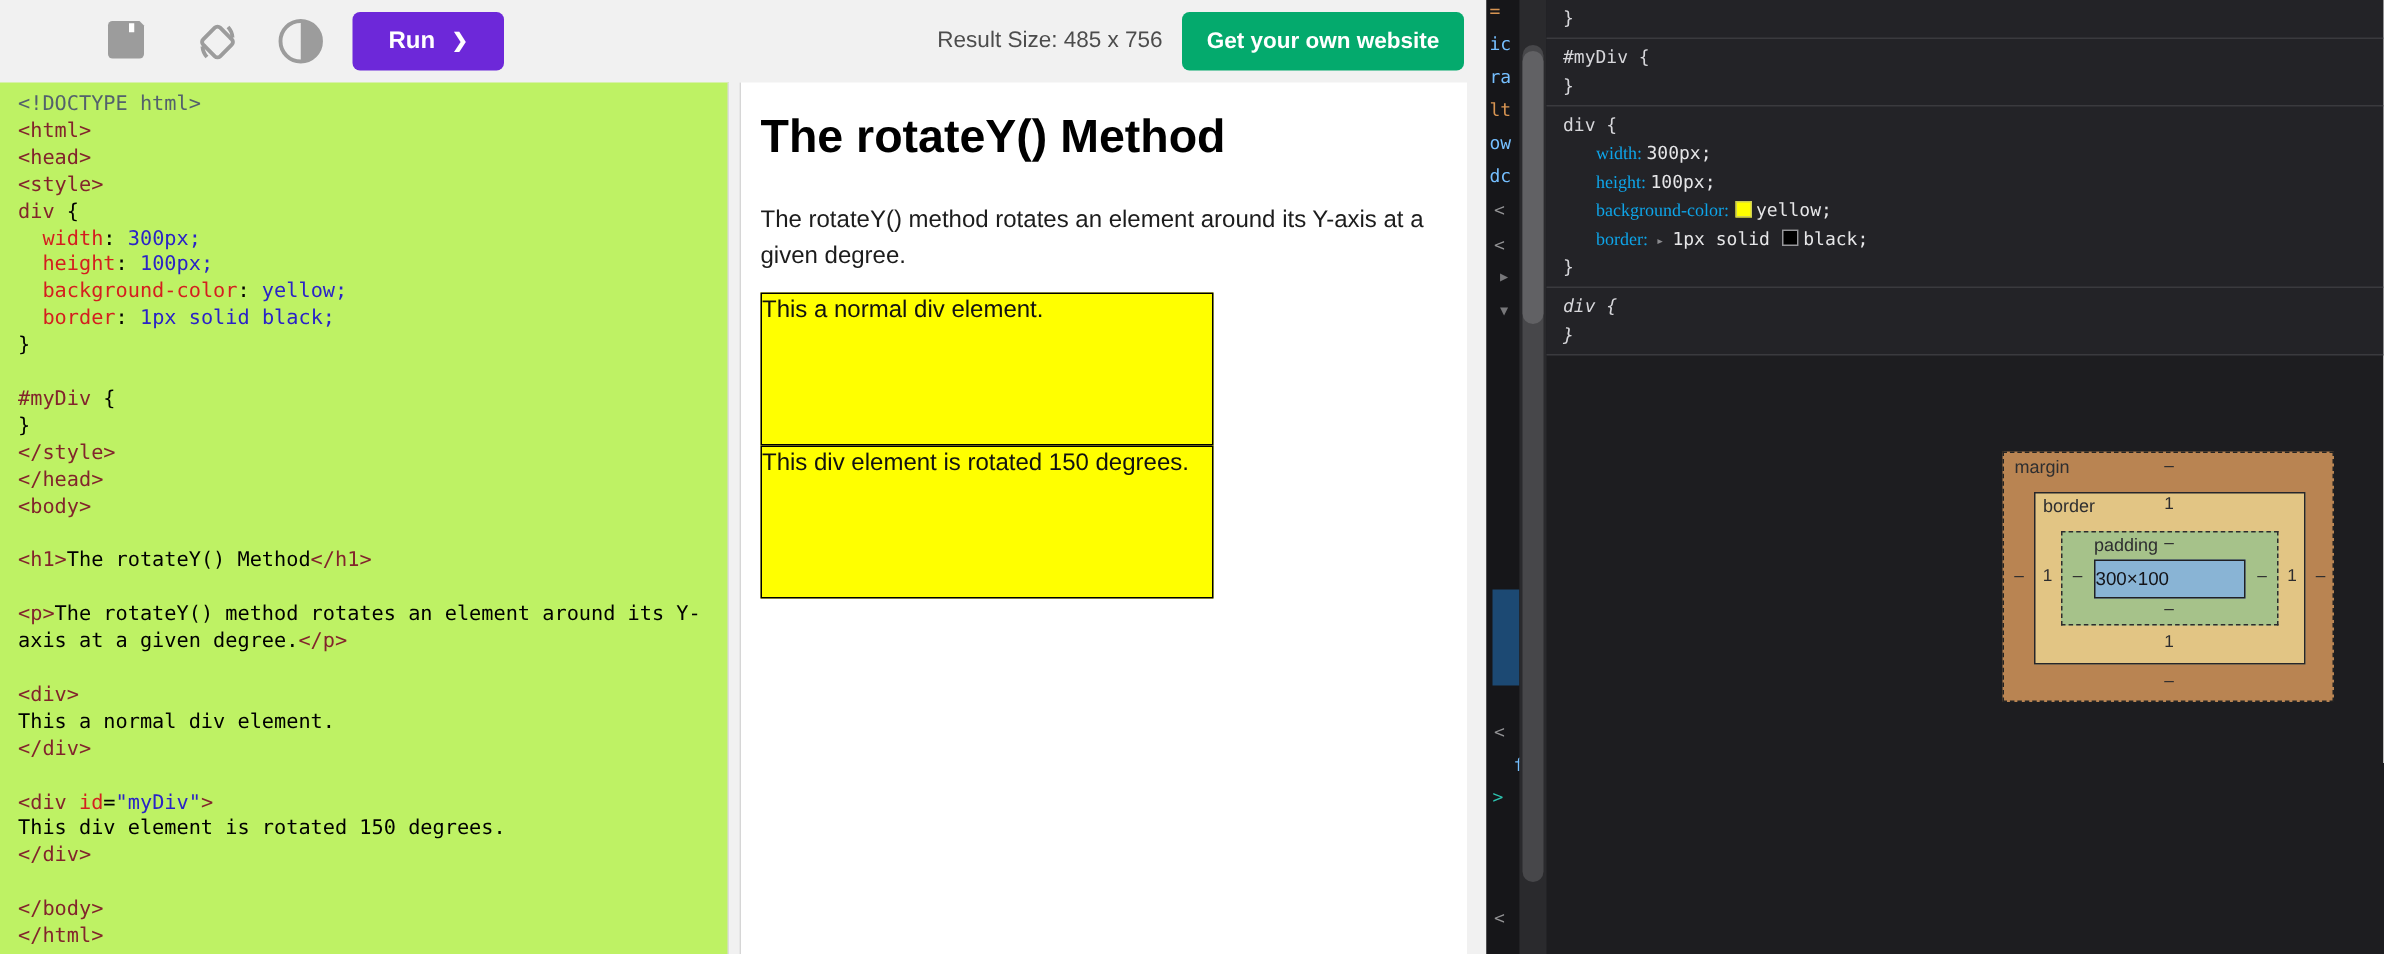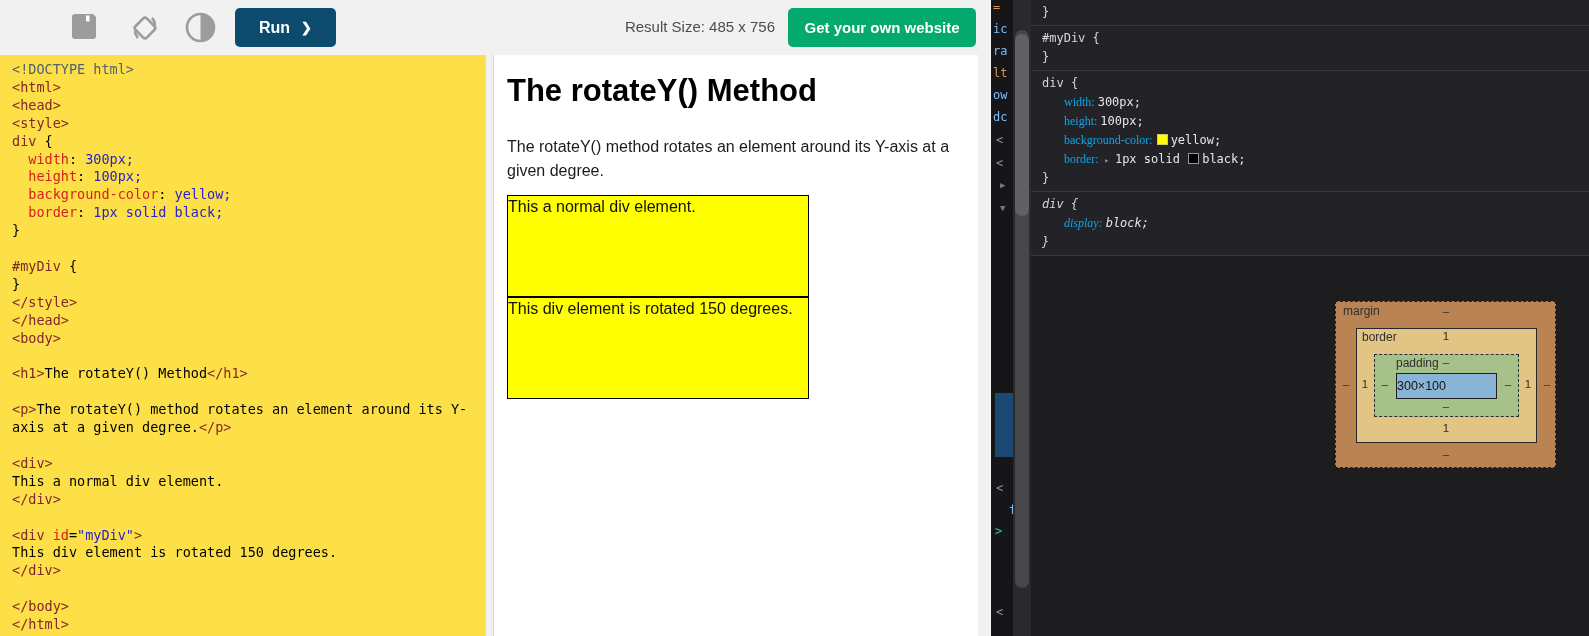--- a/index.html
+++ b/index.html
@@ -18,21 +18,21 @@
   .green-btn { position:absolute; top:8px; height:39px; background:#04AA6D; color:#fff;
                border:none; border-radius:5px; font-family:"Liberation Sans",sans-serif;
                font-weight:bold; font-size:16px; cursor:pointer; }
   #run-btn { left:235px; width:101px; }
   #run-btn .chev { font-size:13px; margin-left:11px; position:relative; top:-1px; }
   #result-size { position:absolute; top:18px; left:620px; width:155px; text-align:right;
                  font-size:15px; color:#4c4c4c; }
   #get-site-btn { left:788px; width:188px; font-size:15px; }
 
   
-  #editor { position:absolute; left:0; top:55px; width:486px; height:581px; background:#fde047;
+  #editor { position:absolute; left:0; top:55px; width:486px; height:581px; background:#bef264;
             border-right:1px solid #dcdcdc; overflow:hidden; cursor:text; }
   #editor-code { position:absolute; left:12px; top:6px; font-family:"DejaVu Sans Mono","Liberation Mono",monospace;
                  font-size:13.5px; line-height:17.9px; white-space:pre; color:#000; }
   .tk-meta { color:#53616c; }
   .tk-tag  { color:#82252c; }
   .tk-prop { color:#d41f1f; }
   .tk-val  { color:#2a23c7; }
   .tk-plain{ color:#000; }
 
   
@@ -116,21 +116,21 @@
       </span>
     </button>
     <button class="tb-icon" id="contrast-btn">
       <span>
         <svg width="31" height="31" viewBox="0 0 31 31">
           <circle cx="15.5" cy="15.5" r="13.5" fill="none" stroke="#9c9c9c" stroke-width="2.6"></circle>
           <path d="M15.5 2 a13.5 13.5 0 0 1 0 27 z" fill="#9c9c9c"></path>
         </svg>
       </span>
     </button>
-    <button class="green-btn" id="run-btn" style="background: #0c4a6e;"><span>Run</span><span class="chev">❯</span></button>
+    <button class="green-btn" id="run-btn" style="background: #6d28d9;"><span>Run</span><span class="chev">❯</span></button>
     <div id="result-size">Result Size: 485 x 756</div>
     <button class="green-btn" id="get-site-btn" style="background: rgb(4, 170, 109);">Get your own website</button>
   </div>
 
   <div id="editor">
     <div id="editor-code"><div><span class="tk-meta">&lt;!DOCTYPE html&gt;</span></div><div><span class="tk-tag">&lt;html&gt;</span></div><div><span class="tk-tag">&lt;head&gt;</span></div><div><span class="tk-tag">&lt;style&gt;</span></div><div><span class="tk-tag">div</span><span class="tk-plain"> {</span></div><div><span class="tk-plain">  </span><span class="tk-prop">width</span><span class="tk-plain">: </span><span class="tk-val">300px;</span></div><div><span class="tk-plain">  </span><span class="tk-prop">height</span><span class="tk-plain">: </span><span class="tk-val">100px;</span></div><div><span class="tk-plain">  </span><span class="tk-prop">background-color</span><span class="tk-plain">: </span><span class="tk-val">yellow;</span></div><div><span class="tk-plain">  </span><span class="tk-prop">border</span><span class="tk-plain">: </span><span class="tk-val">1px solid black;</span></div><div><span class="tk-plain">}</span></div><div>&nbsp;</div><div><span class="tk-tag">#myDiv</span><span class="tk-plain"> {</span></div><div><span class="tk-plain">}</span></div><div><span class="tk-tag">&lt;/style&gt;</span></div><div><span class="tk-tag">&lt;/head&gt;</span></div><div><span class="tk-tag">&lt;body&gt;</span></div><div>&nbsp;</div><div><span class="tk-tag">&lt;h1&gt;</span><span class="tk-plain">The rotateY() Method</span><span class="tk-tag">&lt;/h1&gt;</span></div><div>&nbsp;</div><div><span class="tk-tag">&lt;p&gt;</span><span class="tk-plain">The rotateY() method rotates an element around its Y-</span></div><div><span class="tk-plain">axis at a given degree.</span><span class="tk-tag">&lt;/p&gt;</span></div><div>&nbsp;</div><div><span class="tk-tag">&lt;div&gt;</span></div><div><span class="tk-plain">This a normal div element.</span></div><div><span class="tk-tag">&lt;/div&gt;</span></div><div>&nbsp;</div><div><span class="tk-tag">&lt;div </span><span class="tk-prop">id</span><span class="tk-plain">=</span><span class="tk-val">"myDiv"</span><span class="tk-tag">&gt;</span></div><div><span class="tk-plain">This div element is rotated 150 degrees.</span></div><div><span class="tk-tag">&lt;/div&gt;</span></div><div>&nbsp;</div><div><span class="tk-tag">&lt;/body&gt;</span></div><div><span class="tk-tag">&lt;/html&gt;</span></div></div>
   </div>
 
   <div id="result">
     <h1 id="result-h1">The rotateY() Method</h1>
@@ -175,21 +175,20 @@
         <div class="rule-block">
           <div class="rule-row"><span class="rk-sel">div {</span></div>
           <div class="rule-row ind"><span class="rk-prop">width: </span><span class="rk-val">300px;</span></div>
           <div class="rule-row ind"><span class="rk-prop">height: </span><span class="rk-val">100px;</span></div>
           <div class="rule-row ind"><span class="rk-prop">background-color: </span><span class="swatch" style="background: rgb(255, 255, 0);"></span><span class="rk-val">yellow;</span></div>
           <div class="rule-row ind"><span class="rk-prop">border:</span><span class="rk-arrow"> ▸ </span><span class="rk-val">1px solid </span><span class="swatch dark" style="background: rgb(0, 0, 0);"></span><span class="rk-val">black;</span></div>
           <div class="rule-row"><span class="rk-brace">}</span></div>
         </div>
         <div class="rule-block italic">
           <div class="rule-row"><span class="rk-sel">div {</span></div>
-          <div class="rule-row ind"><span class="rk-prop">display: </span><span class="rk-val">block;</span></div>
           <div class="rule-row"><span class="rk-brace">}</span></div>
         </div>
       </div>
 
     <div id="boxmodel">
       <div id="bm-margin" style="background: rgb(185, 132, 82);">
         <span class="bm-label" style="left:7px; top:2px;">margin</span>
         <span class="bm-val" style="left:102px; top:3px;">–</span>
         <span class="bm-val" style="left:102px; top:146px;">–</span>
         <span class="bm-val" style="left:2px;  top:76px;">–</span>

